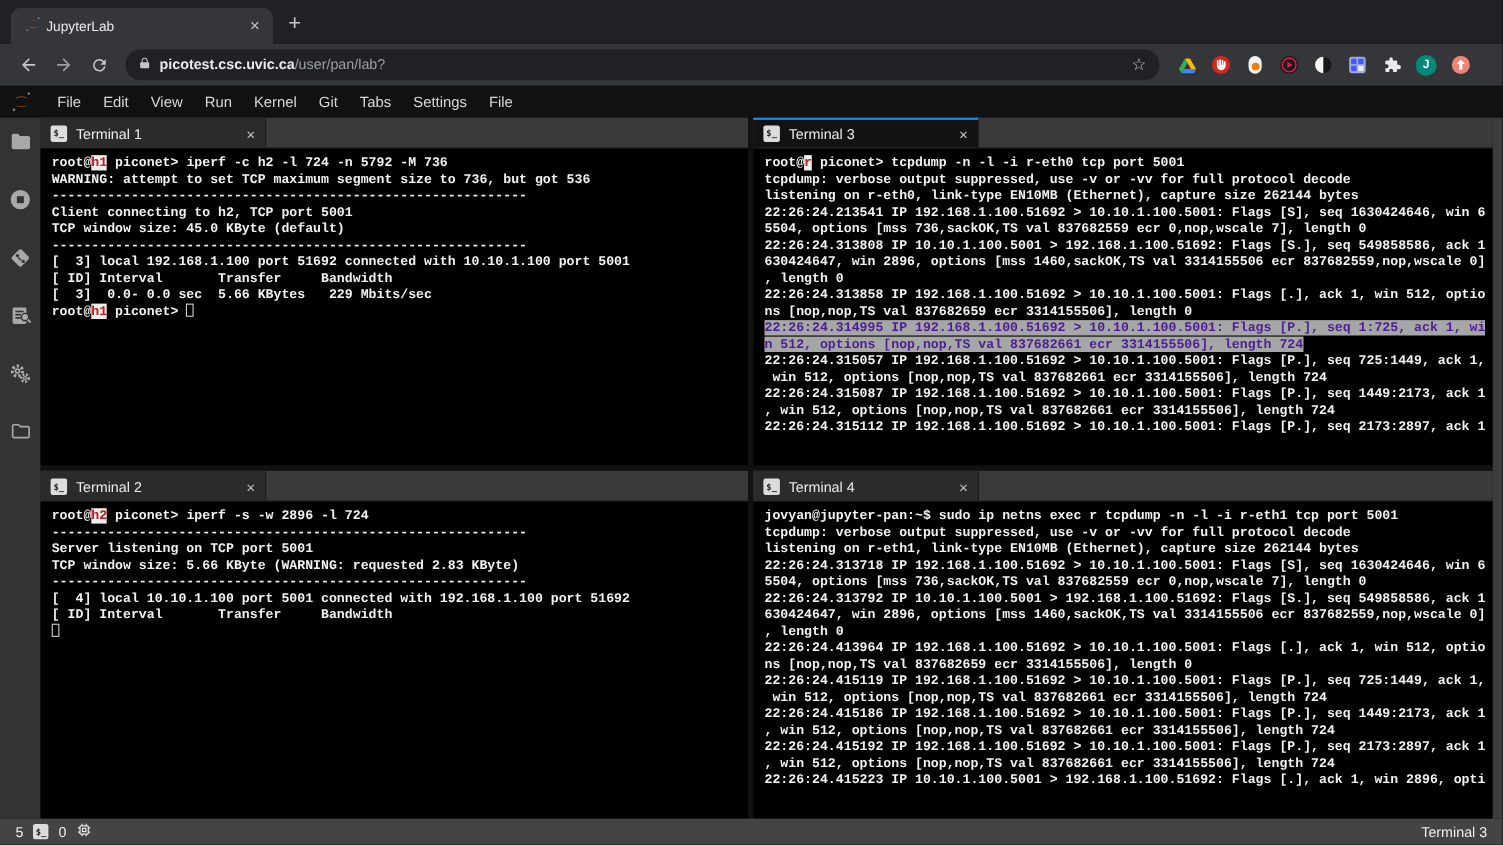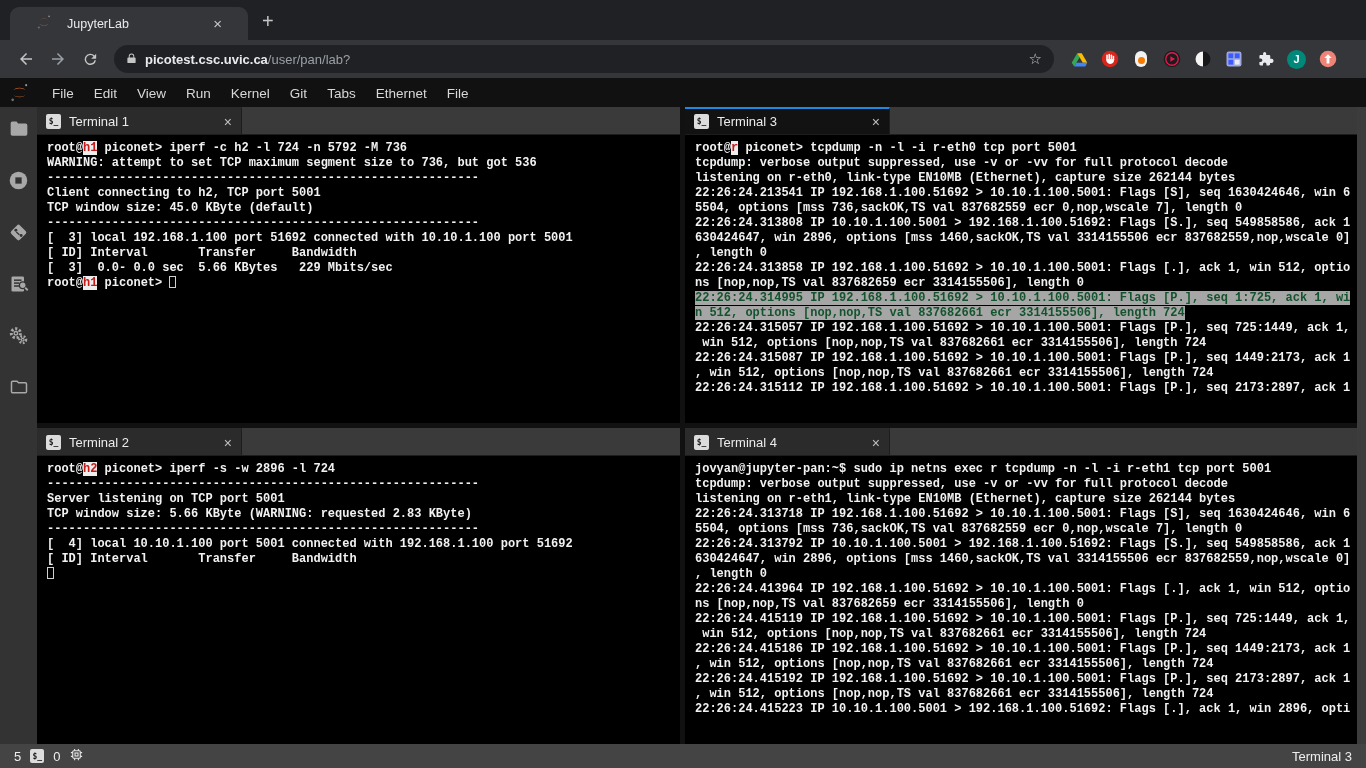--- a/index.html
+++ b/index.html
@@ -3,21 +3,21 @@
 <meta charset="utf-8">
 <title>JupyterLab</title>
 <style>
   * { margin:0; padding:0; box-sizing:border-box; }
   html,body { width:1366px; height:768px; overflow:hidden; background:#111;
               font-family:"Liberation Sans", sans-serif; }
 
   
   .tabstrip { height:40px; background:#202124; display:flex; align-items:flex-end; }
   .chrome-tab { width:238px; height:33px; background:#35363a; border-radius:9px 9px 0 0;
-                margin-left:10px; display:flex; align-items:center; gap:15px; padding:0 26px;
+                margin-left:10px; display:flex; align-items:center; gap:4px; padding:0 12px;
                 color:#e8eaed; font-size:12.5px; }
   .chrome-tab .tab-title { flex:1; white-space:nowrap; overflow:hidden; }
   .tab-close, .newtab { color:#c4c7c5; font-size:15px; line-height:1; cursor:default; }
   .newtab { font-size:20px; margin:0 0 9px 14px; }
 
   .toolbar { height:38px; background:#35363a; display:flex; align-items:center; padding:0 10px; }
   .nav-btn { width:26px; height:26px; display:flex; align-items:center; justify-content:center; margin:0 3px; }
   .omnibox { width:940px; height:28px; background:#202124; border-radius:14px; margin-left:8px;
              display:flex; align-items:center; padding:4px 12px; gap:8px; }
   .omnibox .host { color:#e8eaed; font-size:13px; font-weight:bold; }
@@ -52,21 +52,21 @@
   .term-icon { width:15px; height:15px; background:#dcdcdc; color:#1a1a1a; border-radius:2px;
                font:bold 8px "DejaVu Sans Mono", monospace; display:flex; align-items:center;
                justify-content:center; flex:none; }
   .jl-tab .close { margin-left:auto; color:#c0c0c0; font-size:14px; }
 
   .term-body { flex:1; background:#000; padding:6px 0 0 10px; overflow:hidden;
                font-family:Liberation Mono, monospace;
                font-size:12px; font-weight:bold; line-height:15px; color:#f2f2f2; }
   .tline { white-space:pre; }
   .tline .h  { color:#c41a1a; background:#ededed; }
-  .tline .s  { color:#14532d; background:#a6a6a6;text-align:center; }
+  .tline .s  { color:#4c1d95; background:#a6a6a6;text-align:center; }
   .tline .cur{ display:inline-block; width:7px; height:12px; border:1px solid #cfcfcf;
                vertical-align:-2px; }
 
   
   .statusbar { height:24px; background:#444; display:flex; align-items:center; gap:9px;
                padding:0 14px; color:#eee; font-size:13px; }
   .statusbar .right { margin-left:auto; }
   .term-icon.small { width:14px; height:14px; }
 </style>
 </head>
@@ -177,21 +177,21 @@
 
 <div class="jl-menubar">
   <span class="jl-logo">
     <svg width="21" height="21" viewBox="0 0 24 24">
         <path d="M5 9 A9 6.5 0 0 1 19 9 A11 7.5 0 0 0 5 9" fill="#f37726"></path>
         <path d="M5 15 A9 6.5 0 0 0 19 15 A11 7.5 0 0 1 5 15" fill="#f37726"></path>
         <circle cx="19.6" cy="3.6" r="1.2" fill="#989798"></circle>
         <circle cx="4.2" cy="20.4" r="1.5" fill="#6f7070"></circle>
       </svg>
   </span>
-  <span class="menu-items"><span class="menu-item">File</span><span class="menu-item">Edit</span><span class="menu-item">View</span><span class="menu-item">Run</span><span class="menu-item">Kernel</span><span class="menu-item">Git</span><span class="menu-item">Tabs</span><span class="menu-item">Ethernet</span><span class="menu-item">File</span></span>
+  <span class="menu-items"><span class="menu-item">File</span><span class="menu-item">Edit</span><span class="menu-item">View</span><span class="menu-item">Run</span><span class="menu-item">Kernel</span><span class="menu-item">Git</span><span class="menu-item">Tabs</span><span class="menu-item">Settings</span><span class="menu-item">File</span></span>
 </div>
 
 <div class="jl-main">
   <div class="sidebar">
     <span>
       <svg width="20" viewBox="0 0 24 24" fill="#a8a8a8">
           <path d="M2 5a2 2 0 0 1 2-2h5l2 2.5h9A2 2 0 0 1 22 7.5V18a2 2 0 0 1-2 2H4a2 2 0 0 1-2-2z"></path>
         </svg>
     </span>
     <span>

